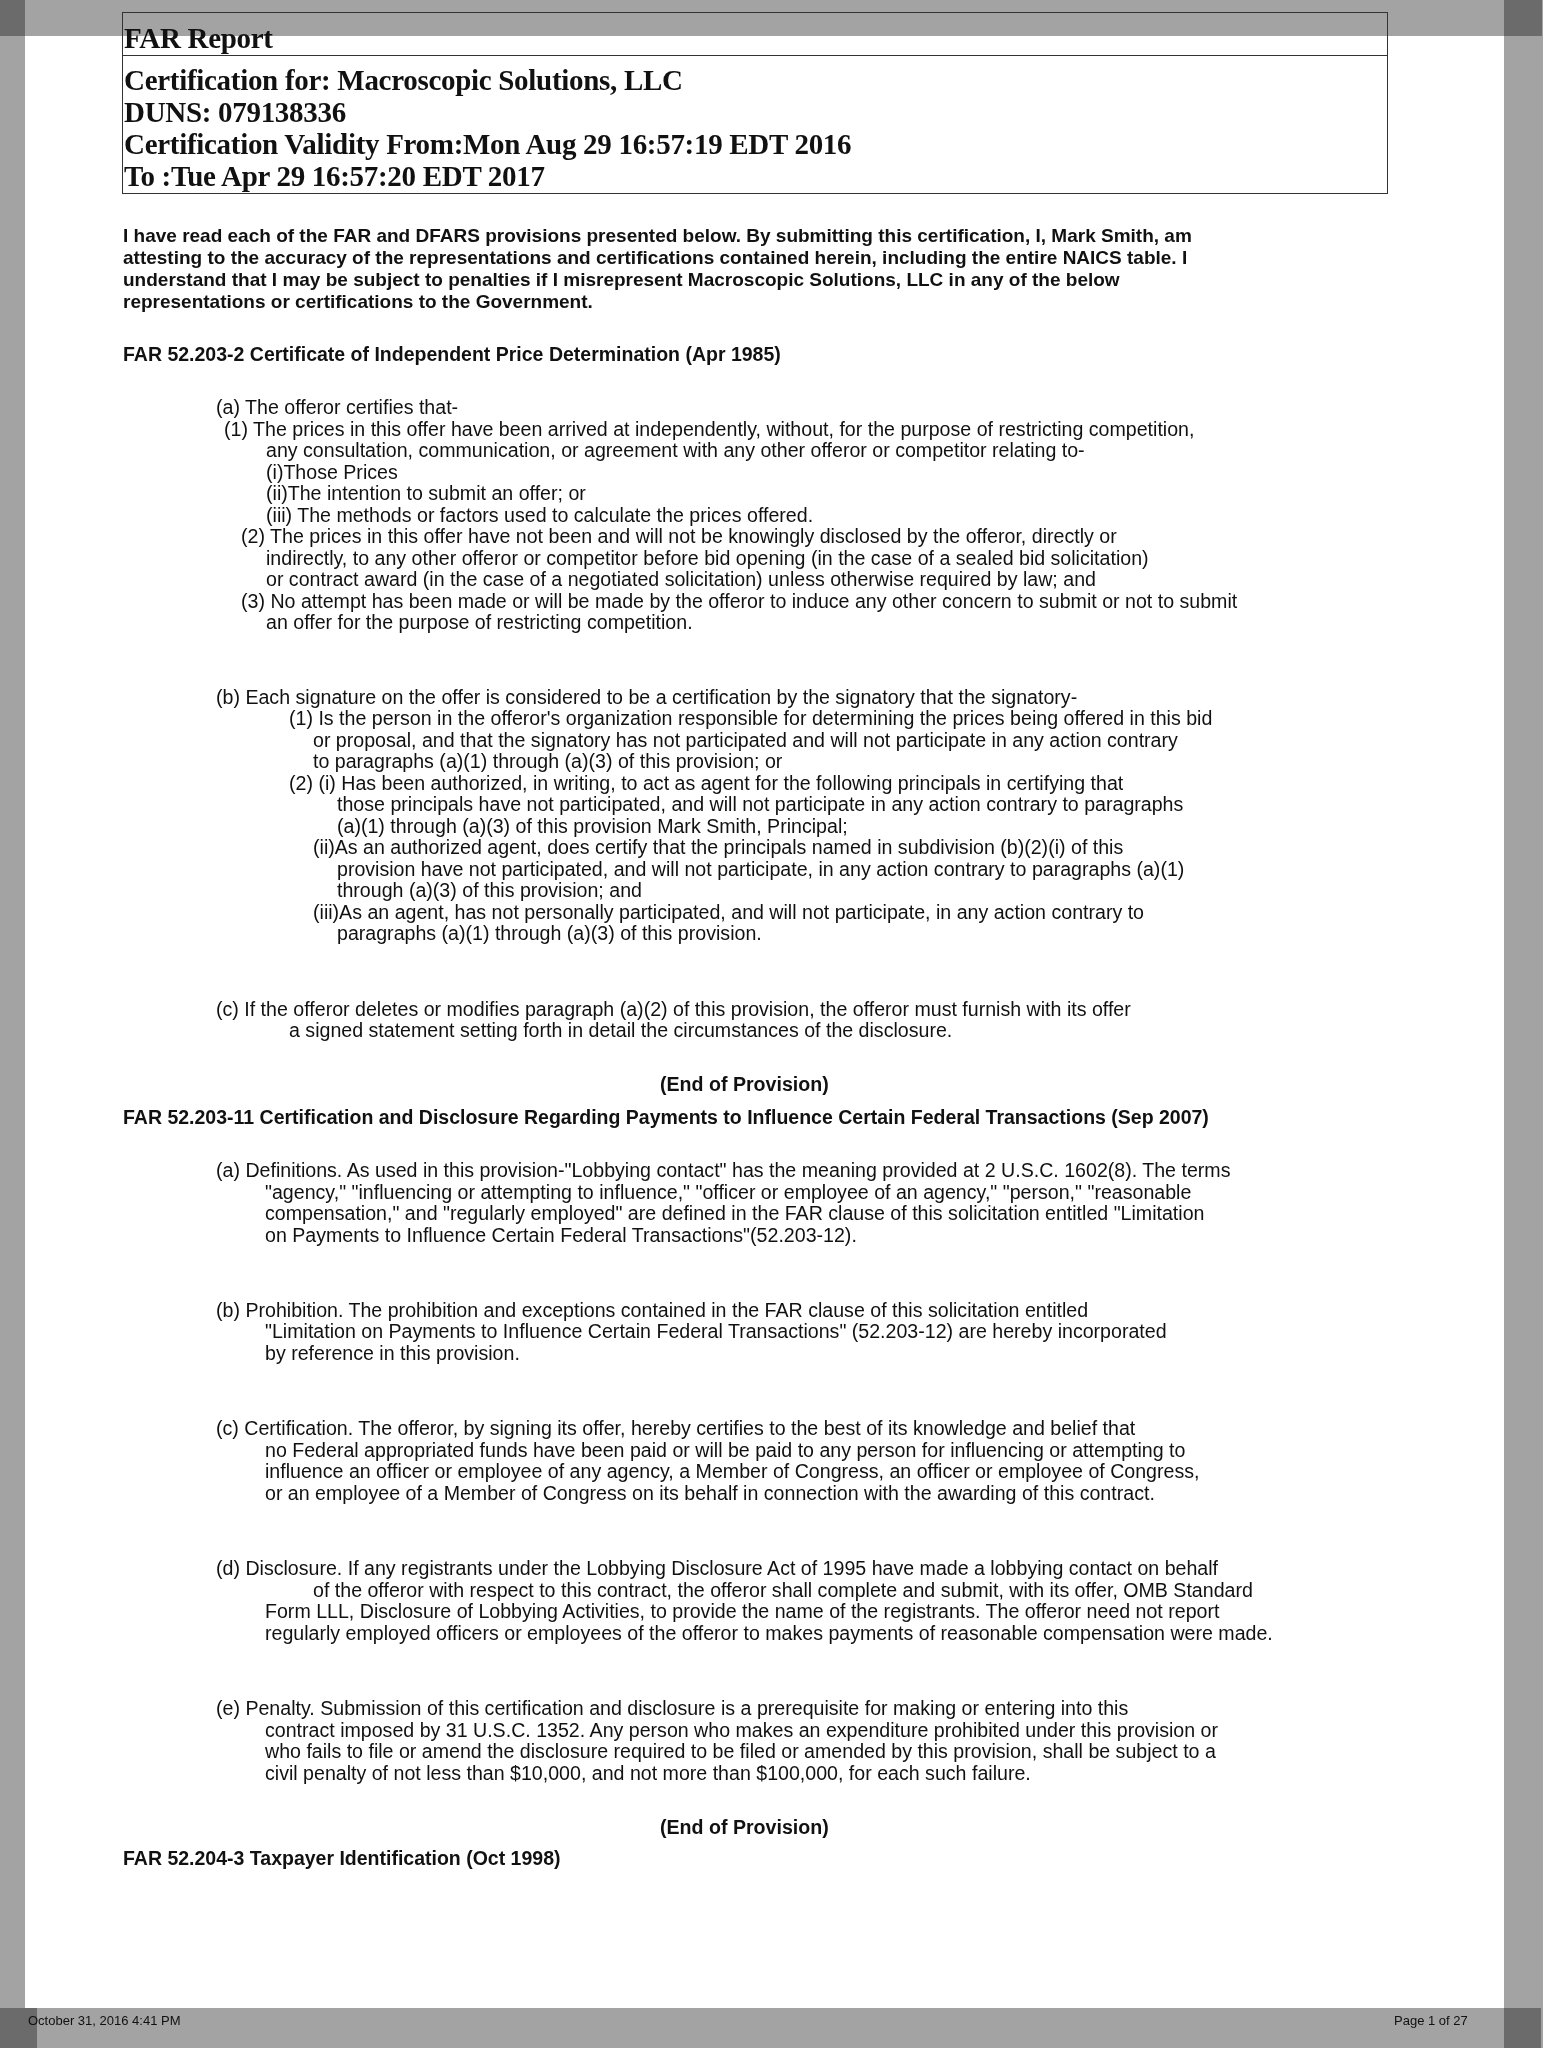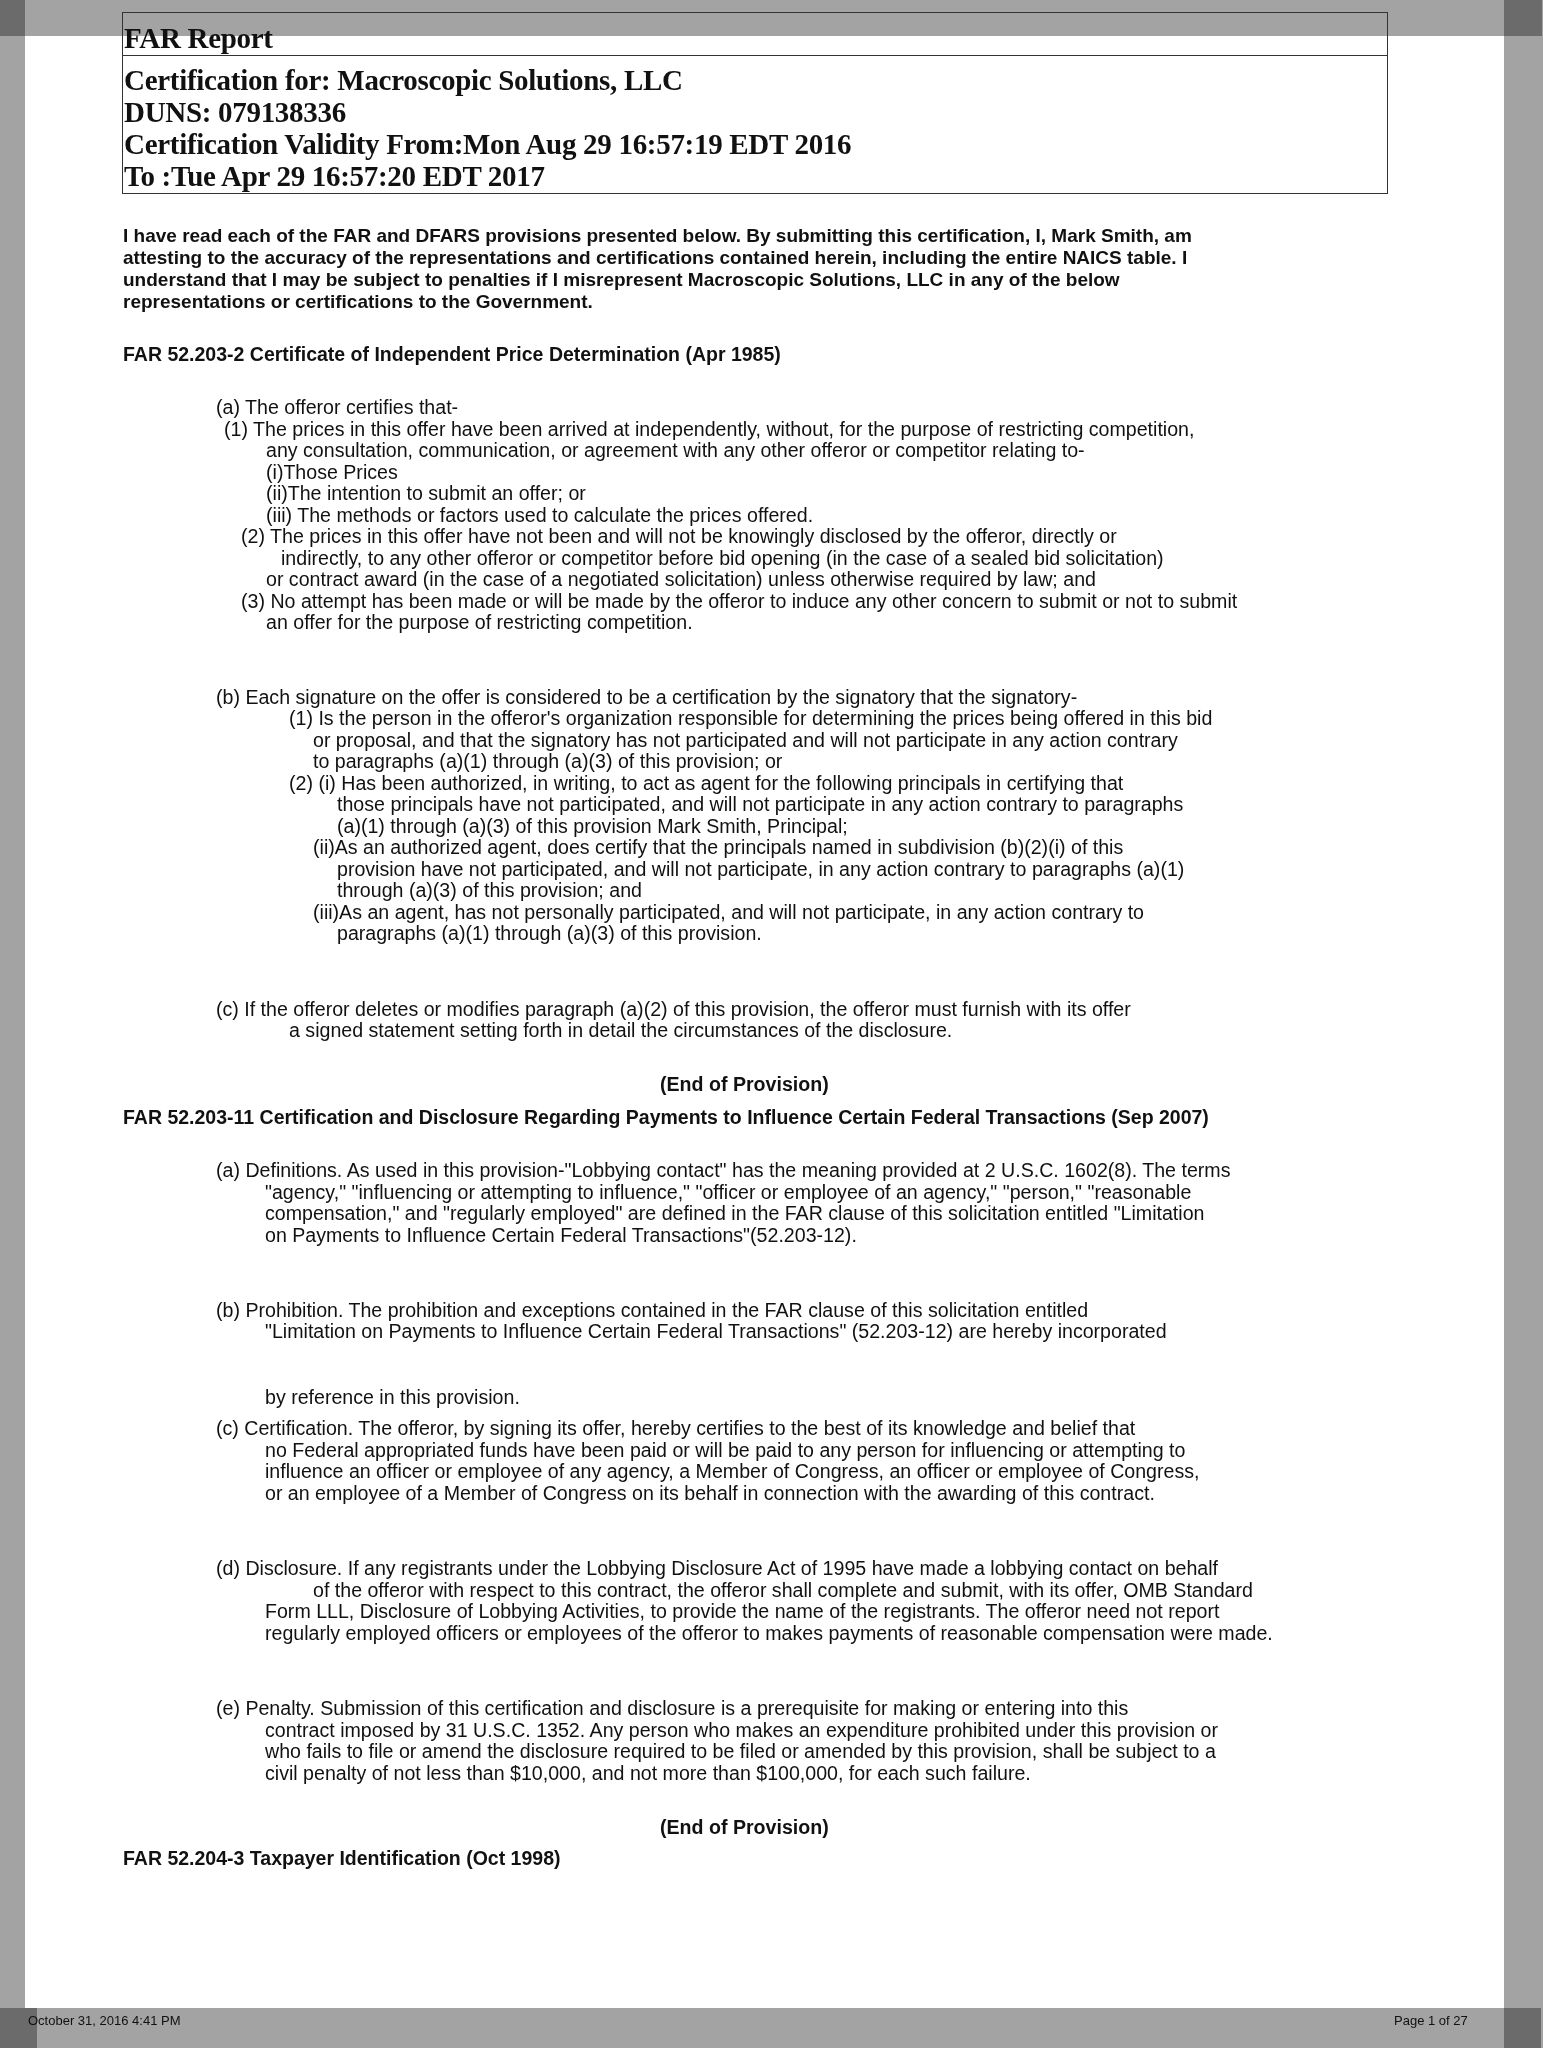--- a/index.html
+++ b/index.html
@@ -46,21 +46,21 @@
 
 <div class="line bold" style="left:123px;top:343px;font-size:19.5px;">FAR 52.203-2 Certificate of Independent Price Determination (Apr 1985)</div>
 
 <div class="line" style="left:216px;top:396px;">(a) The offeror certifies that-</div>
 <div class="line" style="left:224px;top:418px;">(1) The prices in this offer have been arrived at independently, without, for the purpose of restricting competition,</div>
 <div class="line" style="left:266px;top:439px;">any consultation, communication, or agreement with any other offeror or competitor relating to-</div>
 <div class="line" style="left:266px;top:461px;">(i)Those Prices</div>
 <div class="line" style="left:266px;top:482px;">(ii)The intention to submit an offer; or</div>
 <div class="line" style="left:266px;top:504px;">(iii) The methods or factors used to calculate the prices offered.</div>
 <div class="line" style="left:241px;top:525px;">(2) The prices in this offer have not been and will not be knowingly disclosed by the offeror, directly or</div>
-<div class="line" style="left:266px;top:547px;margin-left:15px;">indirectly, to any other offeror or competitor before bid opening (in the case of a sealed bid solicitation)</div>
+<div class="line" style="left:266px;top:547px;">indirectly, to any other offeror or competitor before bid opening (in the case of a sealed bid solicitation)</div>
 <div class="line" style="left:266px;top:568px;">or contract award (in the case of a negotiated solicitation) unless otherwise required by law; and</div>
 <div class="line" style="left:241px;top:590px;">(3) No attempt has been made or will be made by the offeror to induce any other concern to submit or not to submit</div>
 <div class="line" style="left:266px;top:611px;">an offer for the purpose of restricting competition.</div>
 
 <div class="line" style="left:216px;top:686px;">(b) Each signature on the offer is considered to be a certification by the signatory that the signatory-</div>
 <div class="line" style="left:289px;top:707px;">(1) Is the person in the offeror's organization responsible for determining the prices being offered in this bid</div>
 <div class="line" style="left:313px;top:729px;">or proposal, and that the signatory has not participated and will not participate in any action contrary</div>
 <div class="line" style="left:313px;top:750px;">to paragraphs (a)(1) through (a)(3) of this provision; or</div>
 <div class="line" style="left:289px;top:772px;">(2) (i) Has been authorized, in writing, to act as agent for the following principals in certifying that</div>
 <div class="line" style="left:337px;top:793px;">those principals have not participated, and will not participate in any action contrary to paragraphs</div>
@@ -78,21 +78,21 @@
 
 <div class="line bold" style="left:123px;top:1106px;font-size:19.5px;">FAR 52.203-11 Certification and Disclosure Regarding Payments to Influence Certain Federal Transactions (Sep 2007)</div>
 
 <div class="line" style="left:216px;top:1159px;">(a) Definitions. As used in this provision-"Lobbying contact" has the meaning provided at 2 U.S.C. 1602(8). The terms</div>
 <div class="line" style="left:265px;top:1181px;">"agency," "influencing or attempting to influence," "officer or employee of an agency," "person," "reasonable</div>
 <div class="line" style="left:265px;top:1202px;">compensation," and "regularly employed" are defined in the FAR clause of this solicitation entitled "Limitation</div>
 <div class="line" style="left:265px;top:1224px;">on Payments to Influence Certain Federal Transactions"(52.203-12).</div>
 
 <div class="line" style="left:216px;top:1299px;">(b) Prohibition. The prohibition and exceptions contained in the FAR clause of this solicitation entitled</div>
 <div class="line" style="left:265px;top:1320px;">"Limitation on Payments to Influence Certain Federal Transactions" (52.203-12) are hereby incorporated</div>
-<div class="line" style="left:265px;top:1342px;margin-top:44px;">by reference in this provision.</div>
+<div class="line" style="left:265px;top:1342px;">by reference in this provision.</div>
 
 <div class="line" style="left:216px;top:1417px;">(c) Certification. The offeror, by signing its offer, hereby certifies to the best of its knowledge and belief that</div>
 <div class="line" style="left:265px;top:1439px;">no Federal appropriated funds have been paid or will be paid to any person for influencing or attempting to</div>
 <div class="line" style="left:265px;top:1460px;">influence an officer or employee of any agency, a Member of Congress, an officer or employee of Congress,</div>
 <div class="line" style="left:265px;top:1482px;">or an employee of a Member of Congress on its behalf in connection with the awarding of this contract.</div>
 
 <div class="line" style="left:216px;top:1557px;">(d) Disclosure. If any registrants under the Lobbying Disclosure Act of 1995 have made a lobbying contact on behalf</div>
 <div class="line" style="left:265px;top:1579px;margin-left:48px;">of the offeror with respect to this contract, the offeror shall complete and submit, with its offer, OMB Standard</div>
 <div class="line" style="left:265px;top:1600px;">Form LLL, Disclosure of Lobbying Activities, to provide the name of the registrants. The offeror need not report</div>
 <div class="line" style="left:265px;top:1622px;">regularly employed officers or employees of the offeror to makes payments of reasonable compensation were made.</div>

